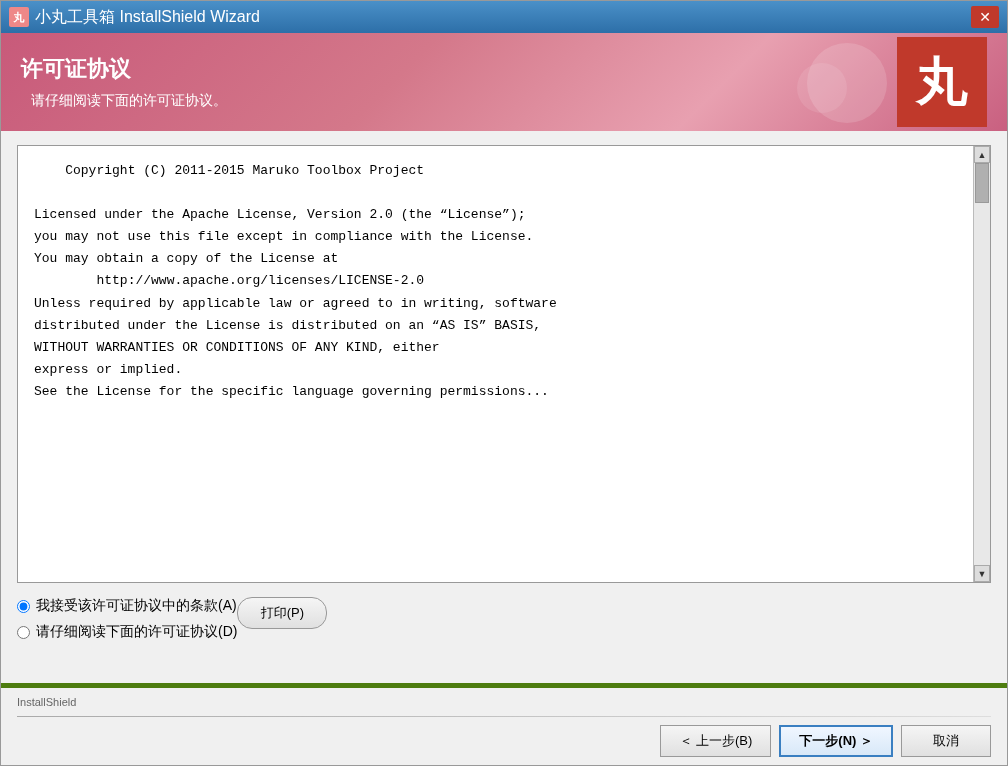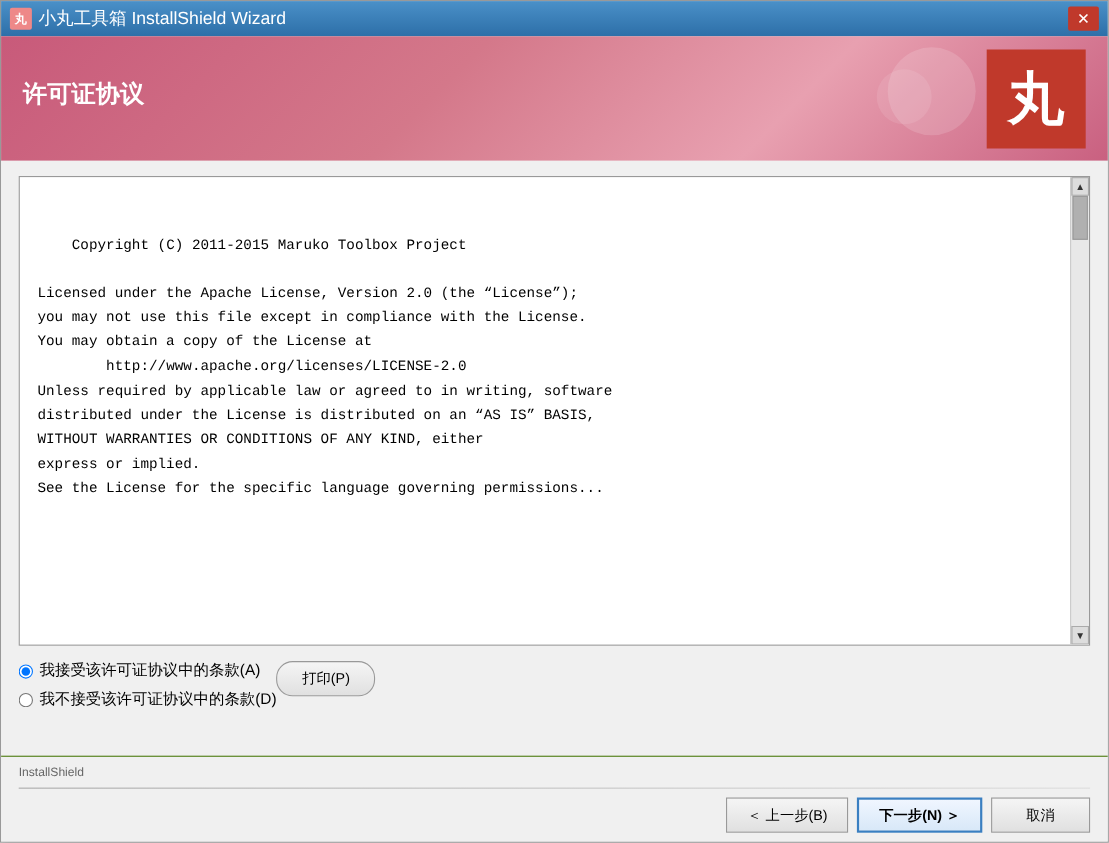--- a/index.html
+++ b/index.html
@@ -60,21 +60,21 @@
       font-size: 14px;
       cursor: pointer;
       display: flex;
       align-items: center;
       justify-content: center;
       border-radius: 2px;
     }
 
     
     .header-banner {
-      height: 113px;
+      height: 98px;
       background: linear-gradient(135deg, #c85a7a 0%, #d4788a 40%, #e8a0b0 70%, #c96080 100%);
       display: flex;
       align-items: center;
       padding: 0 20px;
       flex-shrink: 0;
       position: relative;
       overflow: hidden;
     }
     .header-banner::before {
       content: '';
@@ -144,21 +144,20 @@
     }
     .license-text {
       flex: 1;
       padding: 14px 16px;
       font-family: "Courier New", Courier, monospace;
       font-size: 13px;
       line-height: 1.7;
       color: #000;
       overflow-y: hidden;
       white-space: pre-wrap;
-      margin-top: 37px;
     }
     .scrollbar {
       width: 17px;
       background: #f0f0f0;
       border-left: 1px solid #bbb;
       display: flex;
       flex-direction: column;
       flex-shrink: 0;
     }
     .scrollbar-btn {
@@ -201,21 +200,21 @@
       color: #000;
     }
     .radio-row input[type="radio"] {
       margin-right: 6px;
       cursor: pointer;
     }
 
     
     .bottom-bar {
       background: #f0f0f0;
-      border-top: 1px solid #4d7c0f;
+      border-top: 5px solid #4d7c0f;
       padding: 8px 16px;
       flex-shrink: 0;
     }
     .installshield-label {
       font-size: 11px;
       color: #666;
       margin-bottom: 8px;
     }
     .installshield-divider {
       height: 1px;
@@ -264,20 +263,21 @@
     <div class="titlebar-icon">
       <span style="font-size:11px;">丸</span>
     </div>
     <span class="titlebar-title">小丸工具箱 InstallShield Wizard</span>
     <button class="titlebar-close">✕</button>
   </div>
 
   <div class="header-banner">
     <div class="header-text-block">
       <div class="header-title">许可证协议</div>
+      <div class="header-subtitle">请仔细阅读下面的许可证协议。</div>
     </div>
     <div class="header-logo">
       <span>丸</span>
     </div>
   </div>
 
   <div class="main-content">
 
     <div class="license-area">
       <div class="license-text">    Copyright (C) 2011-2015 Maruko Toolbox Project
@@ -301,21 +301,21 @@
     </div>
 
     <div class="radio-print-row">
       <div class="radio-section">
         <div class="radio-row">
           <input type="radio" name="license" id="accept" checked="" style="">
           <label for="accept">我接受该许可证协议中的条款(A)</label>
         </div>
         <div class="radio-row">
           <input type="radio" name="license" id="reject" style="">
-          <label for="reject">我不接受该许可证协议中的条款(D)</label>
+          <label for="reject">请仔细阅读下面的许可证协议(D)</label>
         </div>
       </div>
       <div>
         <button class="btn btn-print">打印(P)</button>
       </div>
     </div>
 
   </div>
 
   <div class="bottom-bar">

